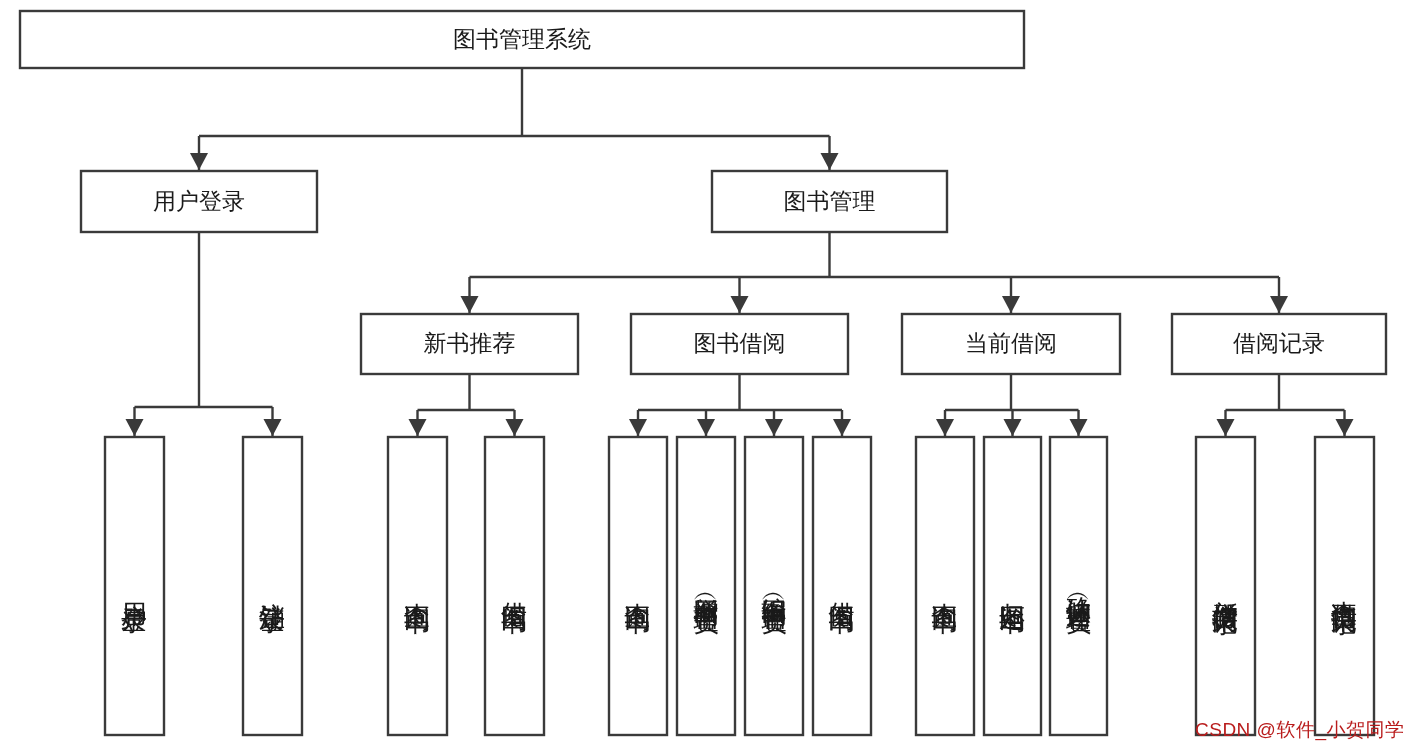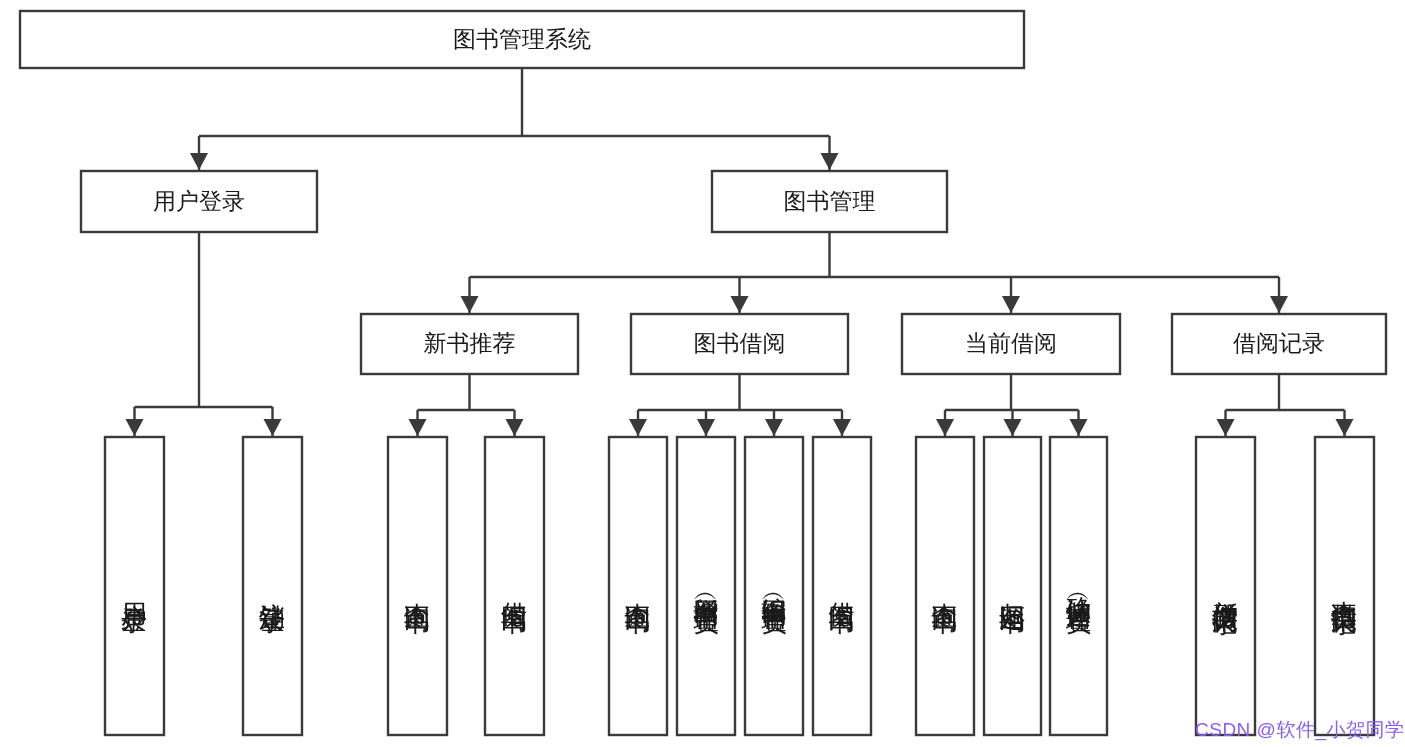--- a/index.html
+++ b/index.html
@@ -193,14 +193,14 @@
       <div class="leaf-label" style="left: 1050px; top: 437px; width: 57px; height: 298px;">
         <span style="font-size: 25px;">确认归还（管理员）</span>
       </div>
       <div class="leaf-label" style="left: 1196px; top: 437px; width: 59px; height: 298px;">
         <span>新增借阅记录</span>
       </div>
       <div class="leaf-label" style="left: 1315px; top: 437px; width: 59px; height: 298px;">
         <span>查询借阅记录</span>
       </div>
     </div>
-  <div class="watermark" style="left: 1195px; top: 717px; color: #8b5cf6;">CSDN @软件_小贺同学</div>
+  <div class="watermark" style="left: 1195px; top: 717px; color: #b91c1c;">CSDN @软件_小贺同学</div>
 </div>
 
 </body></html>

